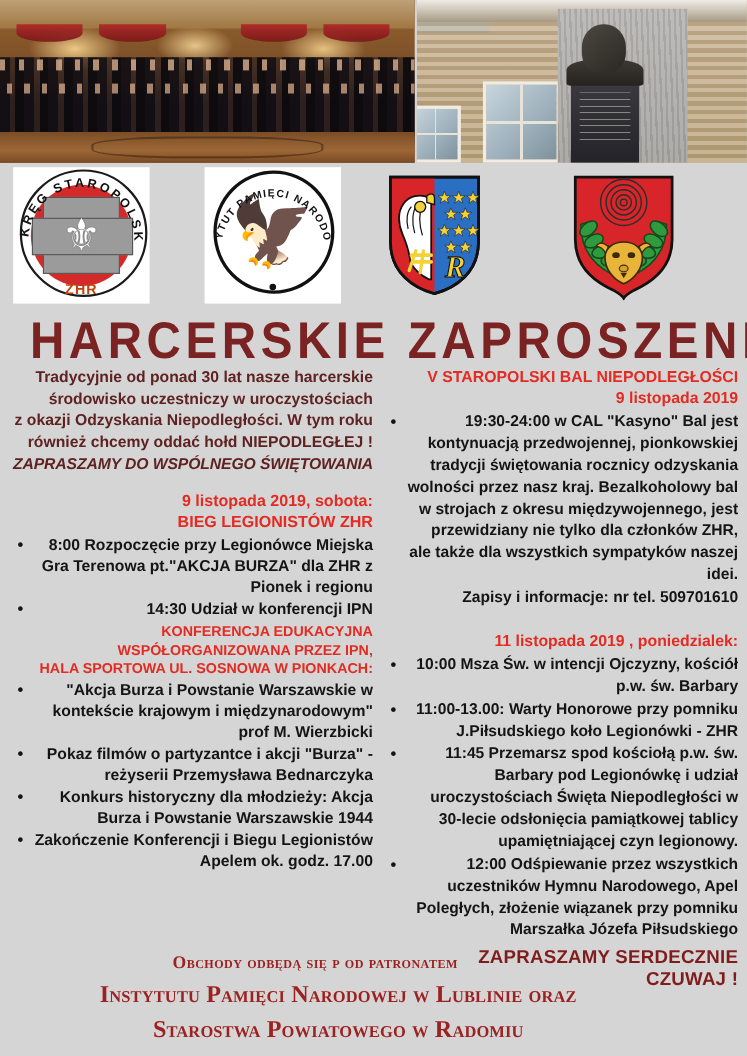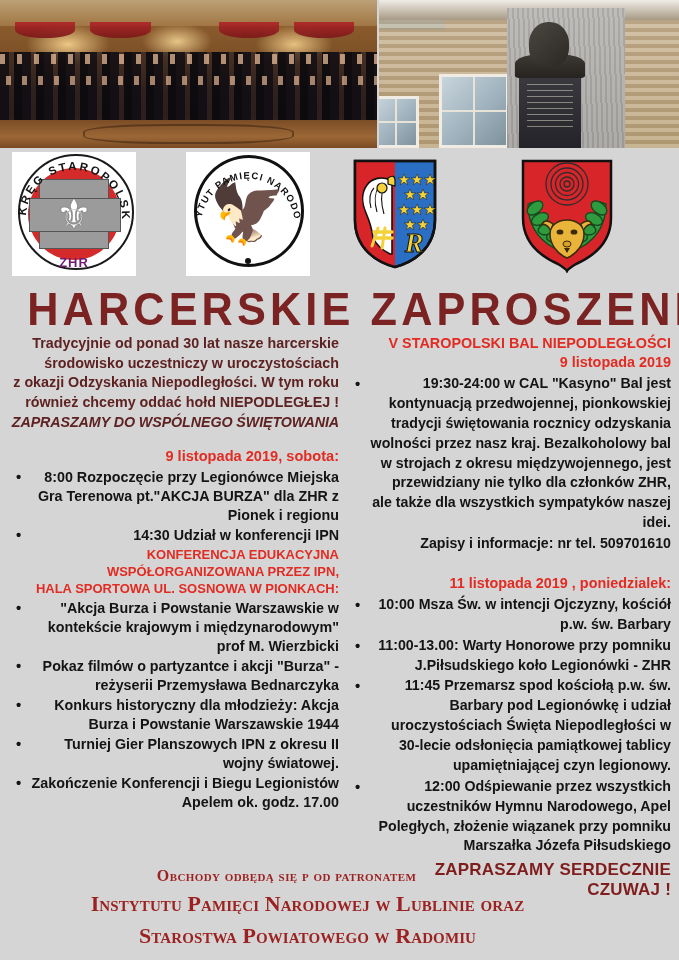--- a/index.html
+++ b/index.html
@@ -195,21 +195,21 @@
     z-index: 3;
   }
   .zhr-arc-text {
     position: absolute; left: 0; top: 0; width: 124px; height: 124px;
     z-index: 4;
   }
   .zhr-zhr {
     position: absolute; left: 0; right: 0; bottom: 6px;
     text-align: center;
     font-size: 13px; font-weight: bold; letter-spacing: 1px;
-    color: #701a75; z-index: 5;
+    color: #c2410c; z-index: 5;
     font-family: "Liberation Sans", sans-serif;
   }
 
   
   .ipn-seal {
     left: 186px; width: 124px; height: 124px;
     background: #fff;
   }
   .ipn-circle {
     position: absolute; left: 8px; top: 3px;
@@ -490,35 +490,35 @@
     <div class="col-left">
       <div class="intro">
         <div>Tradycyjnie od ponad 30 lat nasze harcerskie</div>
         <div>środowisko uczestniczy w uroczystościach</div>
         <div>z okazji Odzyskania Niepodległości. W tym roku</div>
         <div>również chcemy oddać hołd NIEPODLEGŁEJ !</div>
         <div class="l5">ZAPRASZAMY DO WSPÓLNEGO ŚWIĘTOWANIA</div>
       </div>
 
       <div class="hdr-red">9 listopada 2019, sobota:</div>
+      <div class="hdr-red">BIEG LEGIONISTÓW ZHR</div>
 
       <ul class="items">
         <li>8:00 Rozpoczęcie przy Legionówce Miejska Gra Terenowa pt."AKCJA BURZA" dla ZHR z Pionek i regionu</li>
         <li>14:30 Udział w konferencji  IPN</li>
       </ul>
 
       <div class="hdr-red caps">KONFERENCJA EDUKACYJNA</div>
       <div class="hdr-red caps">WSPÓŁORGANIZOWANA PRZEZ IPN,</div>
       <div class="hdr-red caps">HALA SPORTOWA UL. SOSNOWA W PIONKACH:</div>
 
       <ul class="items">
         <li>"Akcja Burza i Powstanie Warszawskie w kontekście krajowym i międzynarodowym" prof  M. Wierzbicki</li>
         <li>Pokaz filmów o partyzantce i akcji "Burza" - reżyserii Przemysława Bednarczyka</li>
         <li>Konkurs historyczny dla młodzieży: Akcja  Burza i Powstanie Warszawskie 1944</li>
-        <li>Turniej Gier Planszowych IPN z okresu II wojny światowej.</li>
         <li>Zakończenie Konferencji i Biegu Legionistów Apelem  ok. godz. 17.00</li>
       </ul>
     </div>
 
     <div class="col-right">
       <div class="hdr-red">V STAROPOLSKI  BAL NIEPODLEGŁOŚCI</div>
       <div class="hdr-red" style="padding-left:18px">9  listopada 2019</div>
 
       <ul class="items">
         <li>19:30-24:00 w CAL "Kasyno"  Bal jest kontynuacją przedwojennej, pionkowskiej tradycji świętowania rocznicy odzyskania wolności przez nasz kraj. Bezalkoholowy bal w strojach z okresu międzywojennego, jest przewidziany nie tylko dla członków ZHR, ale także dla wszystkich sympatyków naszej idei.</li>

